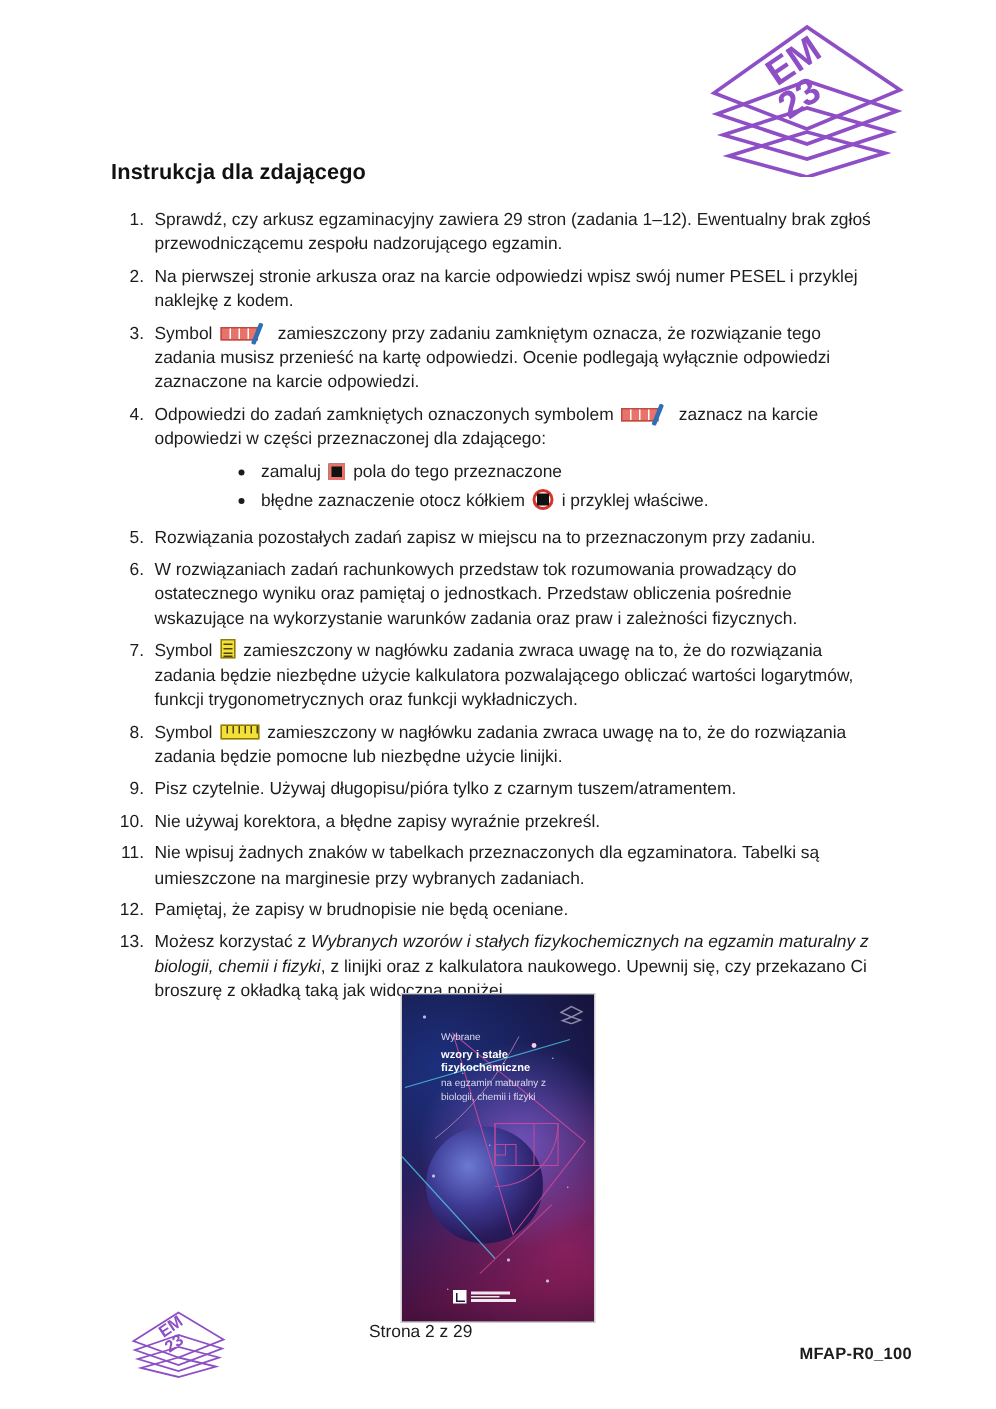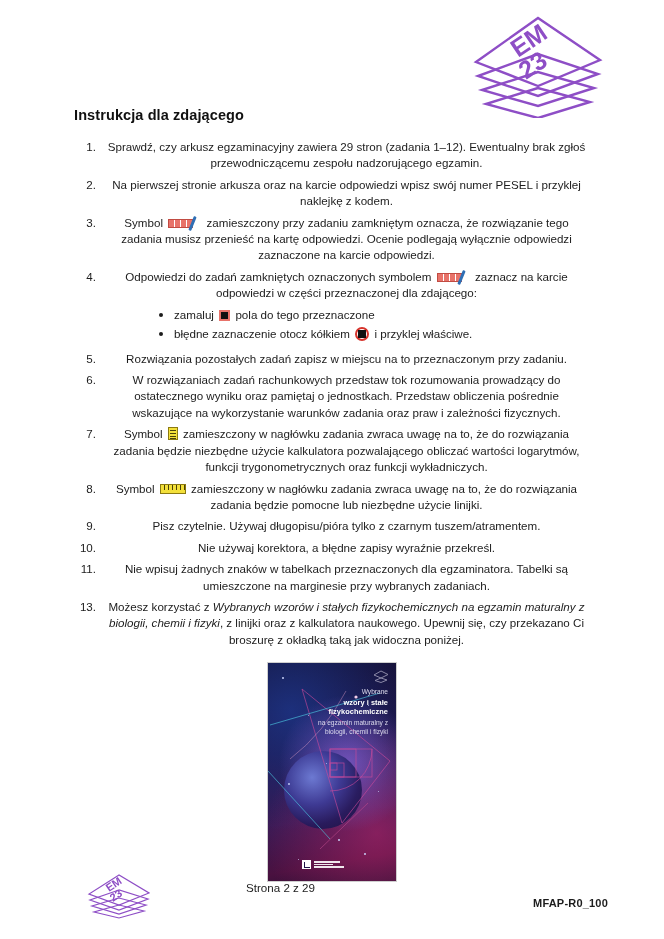--- a/index.html
+++ b/index.html
@@ -36,21 +36,21 @@
     display:flex;
     font-size:11.6px;
     line-height:16.4px;
     color:#1c1c1c;
     margin-bottom:5px;
   }
   .num{
     width:22px; flex:0 0 22px; text-align:right;
     padding-right:7px; box-sizing:content-box;
   }
-  .body{flex:1;text-align:center;}
+  .body{flex:1;}
   .li p{margin:0;}
 
   
   .sub{
     list-style:none;margin:4px 0 4px 0;padding:0;
   }
   .sub li{
     display:flex;align-items:flex-start;
     font-size:11.6px;line-height:17px;
     padding-left:56px;
@@ -140,21 +140,21 @@
     box-shadow:0 0 0 1px #cfcfcf;
   }
   .bro-sphere{
     position:absolute;left:16px;top:88px;width:78px;height:78px;border-radius:50%;
     background:radial-gradient(circle at 36% 34%, #6f7fd8 0%, #3c3b96 38%, #241a5c 66%, #170f3a 100%);
     opacity:.92;
   }
   .bro-geo{position:absolute;inset:0;}
   .bro-star{position:absolute;background:#cfd8ff;border-radius:50%;opacity:.85;}
   .bro-txt{
-    position:absolute;left:26px;top:24px;right:8px;text-align:right;
+    position:absolute;left:26px;top:24px;right:8px;text-align:left;
     color:#e9e7f6;line-height:9.5px;
   }
   .bro-l1{font-size:6.6px;opacity:.92;}
   .bro-l2{font-size:7.4px;font-weight:bold;letter-spacing:.05px;margin-top:1px;color:#ffffff;}
   .bro-l3{font-size:6.6px;opacity:.9;margin-top:1px;}
   .bro-cke{
     position:absolute;left:34px;bottom:12px;display:flex;align-items:center;gap:3px;
   }
   .bro-cke .mark{
     width:9px;height:9px;background:#fff;position:relative;flex:0 0 auto;
@@ -332,20 +332,26 @@
         </div>
     </div>
 
     <div class="li">
       <div class="num">11.</div>
       <div class="body">
           <p>Nie wpisuj żadnych znaków w tabelkach przeznaczonych dla egzaminatora. Tabelki są umieszczone na marginesie przy wybranych zadaniach.</p>
         </div>
     </div>
 
+    <div class="li">
+      <div class="num">12.</div>
+      <div class="body">
+          <p>Pamiętaj, że zapisy w brudnopisie nie będą oceniane.</p>
+        </div>
+    </div>
 
     <div class="li">
       <div class="num">13.</div>
       <div class="body">
         <p>
           <span>Możesz korzystać z </span><span class="ital">Wybranych wzorów i stałych fizykochemicznych na egzamin maturalny z biologii, chemii i fizyki</span><span>, z linijki oraz z kalkulatora naukowego. Upewnij się, czy przekazano Ci broszurę z okładką taką jak widoczna poniżej.</span>
         </p>
       </div>
     </div>
 

